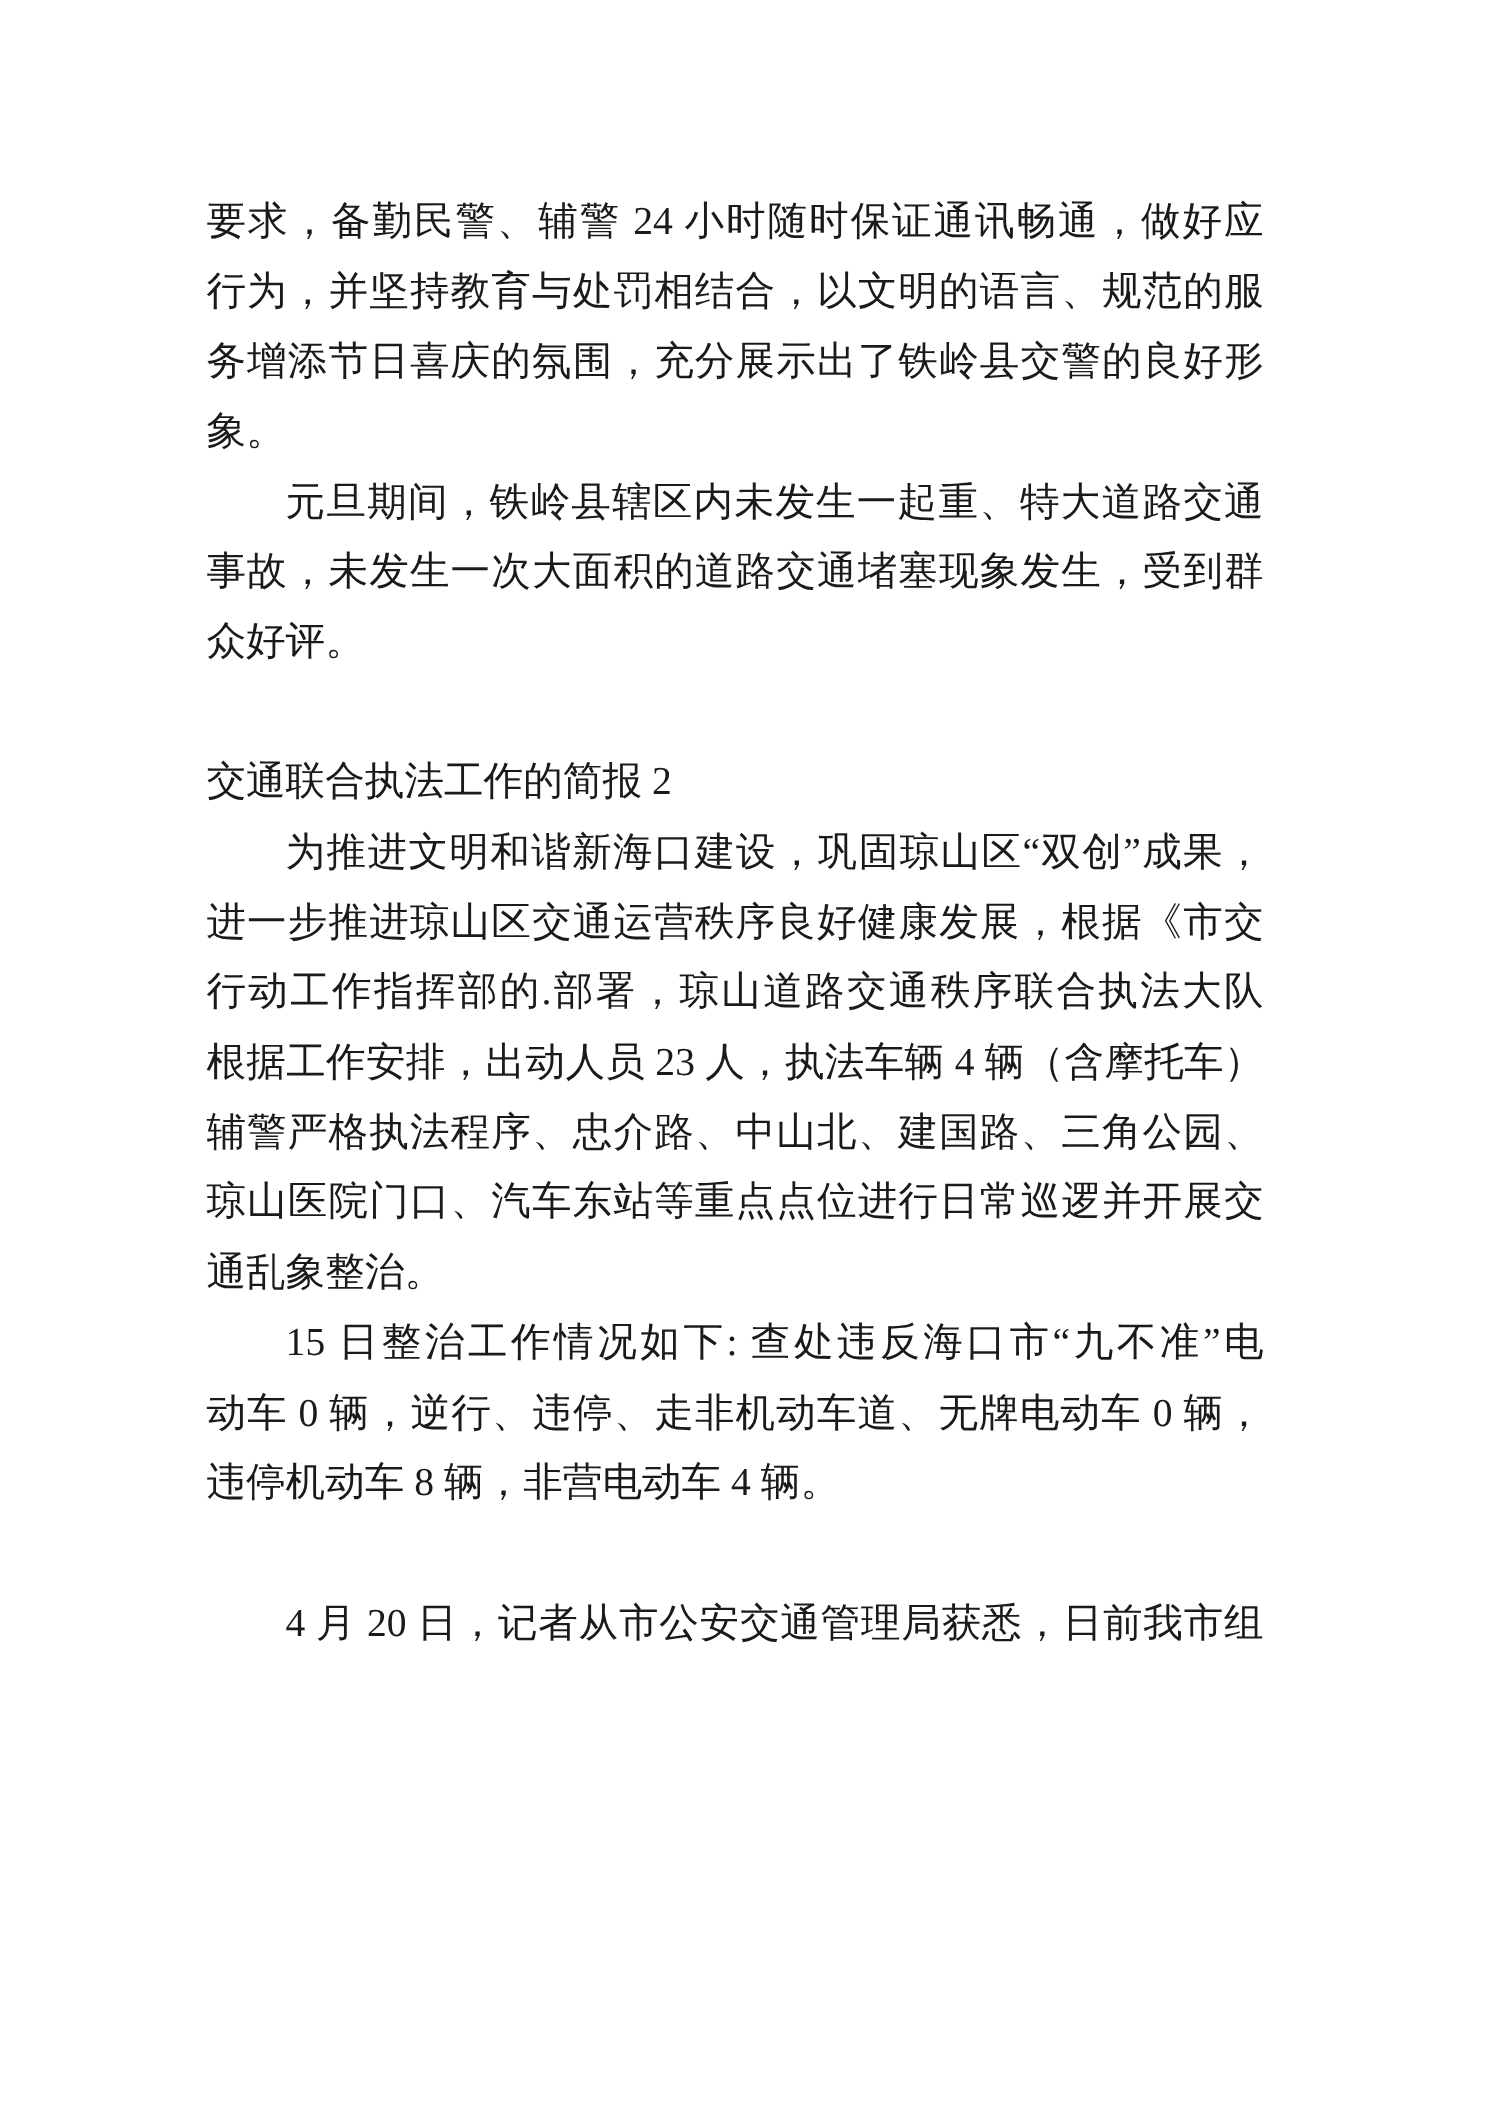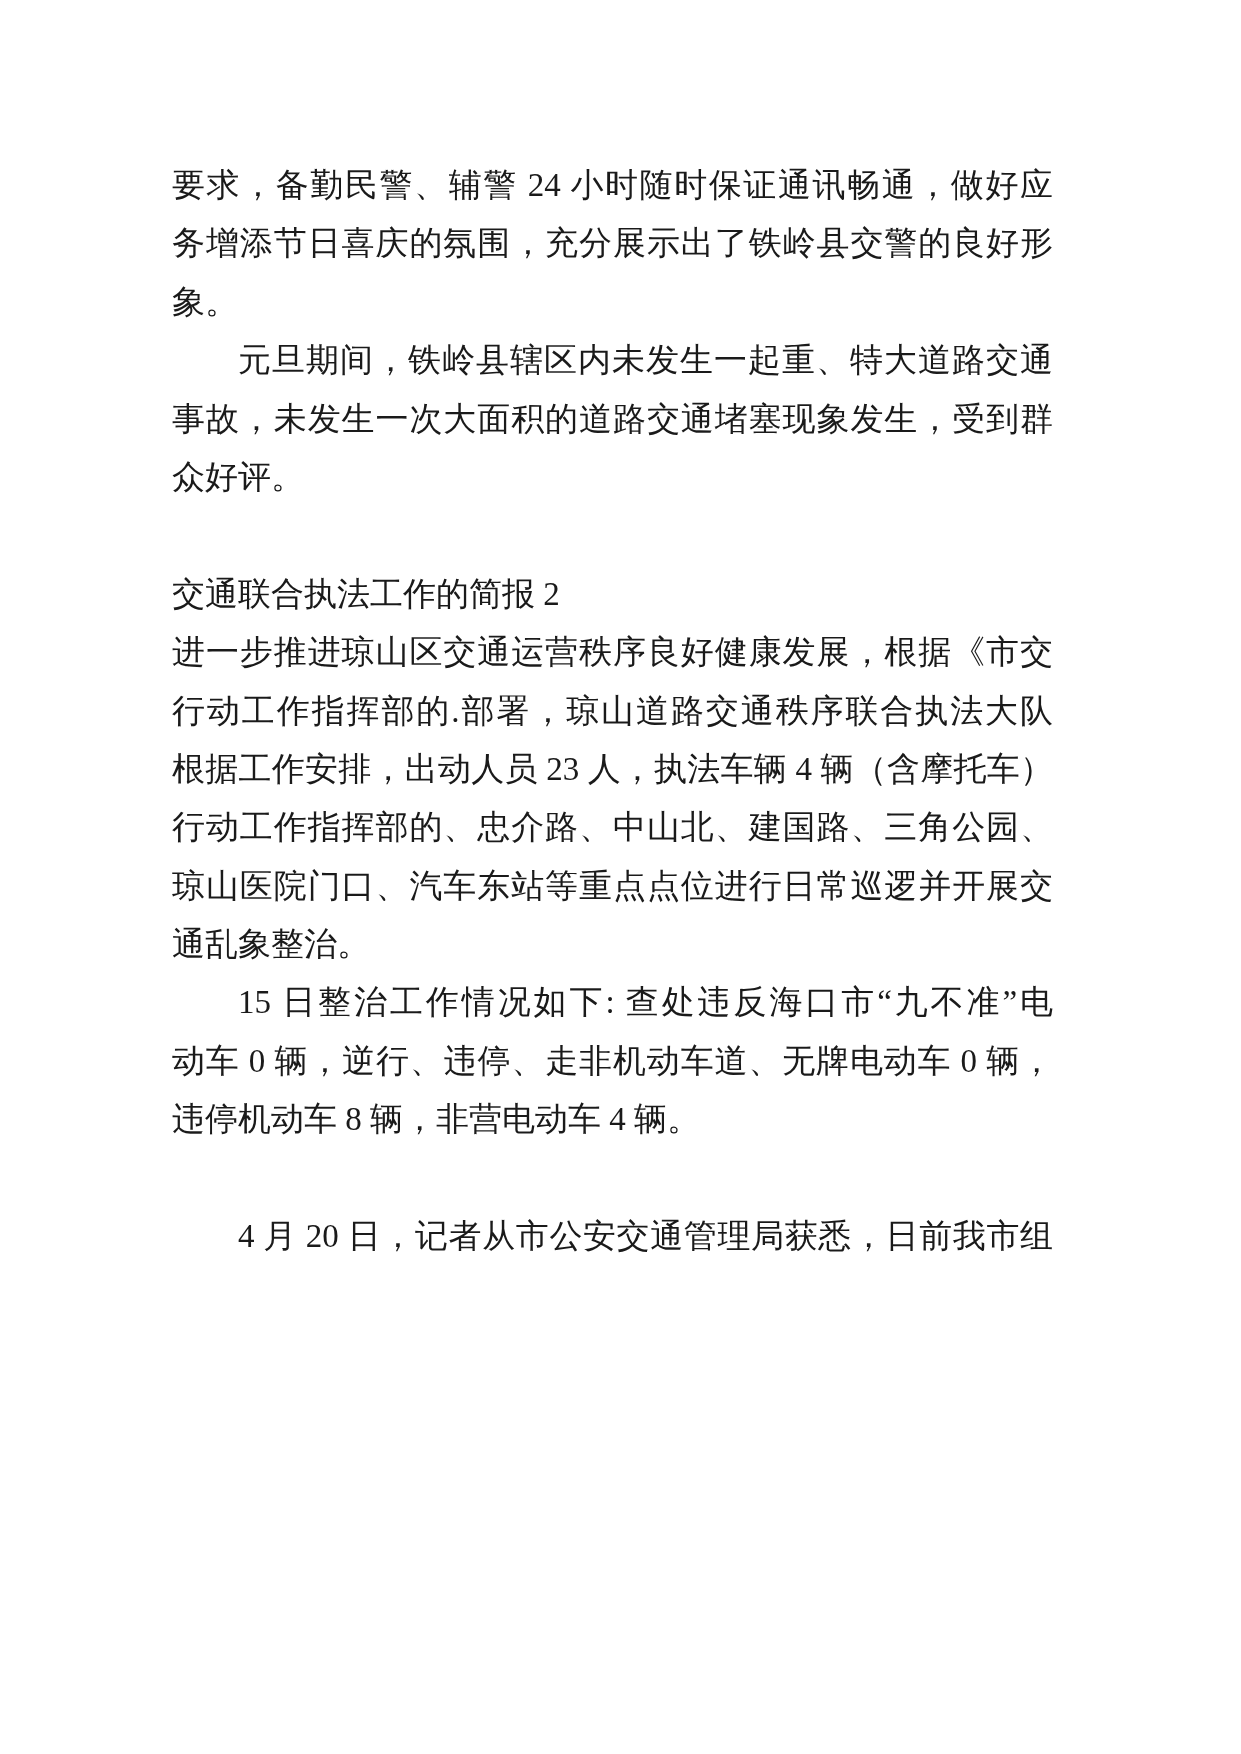--- a/index.html
+++ b/index.html
@@ -46,31 +46,33 @@
   .doc-line.blank {
     
   }
 </style>
 </head>
 <body>
 
 <div class="page-sheet">
   <main class="doc-body">
       <div class="doc-line stretch">要求，备勤民警、辅警 24 小时随时保证通讯畅通，做好应</div>
+      <div class="doc-line stretch">行为，并坚持教育与处罚相结合，以文明的语言、规范的服</div>
       <div class="doc-line stretch">务增添节日喜庆的氛围，充分展示出了铁岭县交警的良好形</div>
       <div class="doc-line">象。</div>
       <div class="doc-line indent stretch">元旦期间，铁岭县辖区内未发生一起重、特大道路交通</div>
       <div class="doc-line stretch">事故，未发生一次大面积的道路交通堵塞现象发生，受到群</div>
       <div class="doc-line">众好评。</div>
       <div class="doc-line blank"></div>
       <div class="doc-line heading">交通联合执法工作的简报 2</div>
+      <div class="doc-line indent stretch">为推进文明和谐新海口建设，巩固琼山区“双创”成果，</div>
       <div class="doc-line stretch">进一步推进琼山区交通运营秩序良好健康发展，根据《市交</div>
       <div class="doc-line stretch">行动工作指挥部的.部署，琼山道路交通秩序联合执法大队</div>
       <div class="doc-line stretch">根据工作安排，出动人员 23 人，执法车辆 4 辆（含摩托车）</div>
-      <div class="doc-line stretch">行动工作指挥部的、忠介路、中山北、建国路、三角公园、</div>
+      <div class="doc-line stretch">辅警严格执法程序、忠介路、中山北、建国路、三角公园、</div>
       <div class="doc-line stretch">琼山医院门口、汽车东站等重点点位进行日常巡逻并开展交</div>
       <div class="doc-line">通乱象整治。</div>
       <div class="doc-line indent stretch">15 日整治工作情况如下: 查处违反海口市“九不准”电</div>
       <div class="doc-line stretch">动车 0 辆，逆行、违停、走非机动车道、无牌电动车 0 辆，</div>
       <div class="doc-line">违停机动车 8 辆，非营电动车 4 辆。</div>
       <div class="doc-line blank"></div>
       <div class="doc-line indent stretch">4 月 20 日，记者从市公安交通管理局获悉，日前我市组</div>
     </main>
 </div>
 

